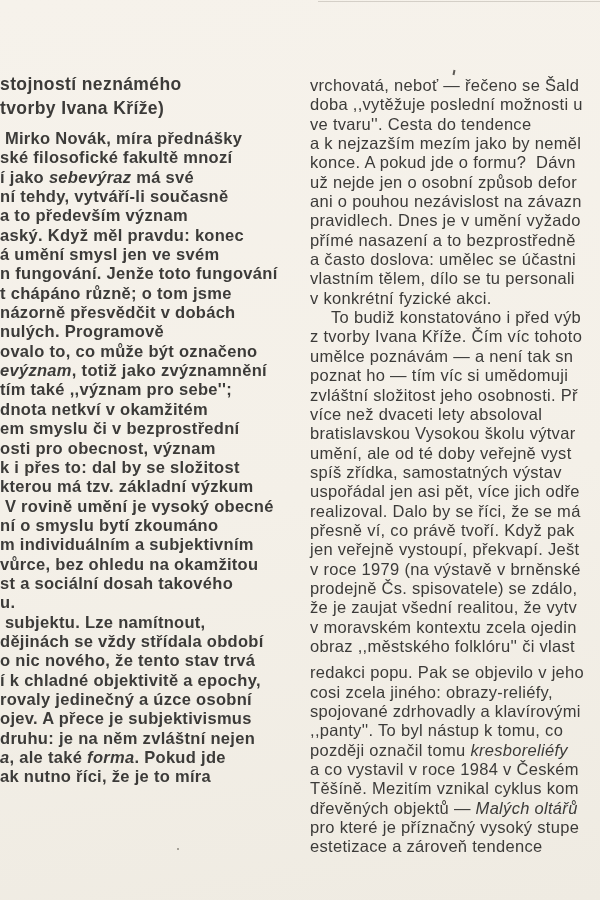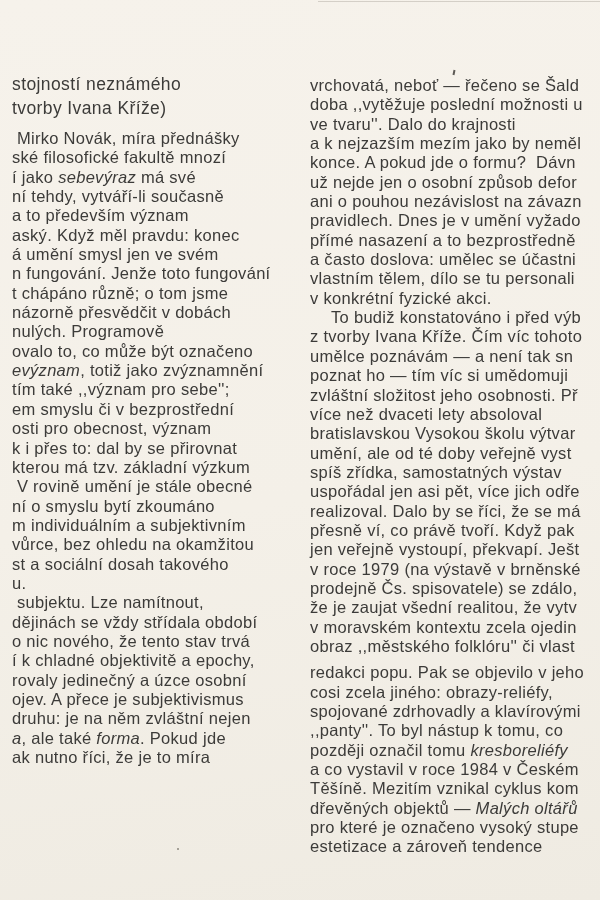--- a/index.html
+++ b/index.html
@@ -13,23 +13,24 @@
     height: 900px;
     overflow: hidden;
     background: linear-gradient(172deg, #f6f2eb 0%, #f4f0e8 55%, #efebe2 100%);
     font-family: "Liberation Sans", "DejaVu Sans", sans-serif;
     color: #3c3b39;
   }
   .col {
     position: absolute;
   }
   .col-left {
-    left: 12px;
+    left: 0px;
     top: 73px;
     width: 308px;
+    font-weight: bold;
   }
   .col-right {
     left: 310px;
     top: 76px;
     width: 300px;
   }
   .title .line {
     font-size: 17.5px;
     line-height: 23.5px;
     letter-spacing: 0.4px;
@@ -101,25 +102,26 @@
         <div class="line"><span>a to především význam</span></div>
         <div class="line"><span>aský. Když měl pravdu: konec</span></div>
         <div class="line"><span>á umění smysl jen ve svém</span></div>
         <div class="line"><span>n fungování. Jenže toto fungování</span></div>
         <div class="line"><span>t chápáno různě; o tom jsme</span></div>
         <div class="line"><span>názorně přesvědčit v dobách</span></div>
         <div class="line"><span>nulých. Programově</span></div>
         <div class="line"><span>ovalo to, co může být označeno</span></div>
         <div class="line"><i>evýznam</i><span>, totiž jako zvýznamnění</span></div>
         <div class="line"><span>tím také ,,význam pro sebe'';</span></div>
+        <div class="line"><span>dnota netkví v okamžitém</span></div>
         <div class="line"><span>em smyslu či v bezprostřední</span></div>
         <div class="line"><span>osti pro obecnost, význam</span></div>
-        <div class="line"><span>k i přes to: dal by se přirovnat</span></div>
+        <div class="line"><span>k i přes to: dal by se složitost</span></div>
         <div class="line"><span>kterou má tzv. základní výzkum</span></div>
-        <div class="line"><span> V rovině umění je stále obecné</span></div>
+        <div class="line"><span> V rovině umění je vysoký obecné</span></div>
         <div class="line"><span>ní o smyslu bytí zkoumáno</span></div>
         <div class="line"><span>m individuálním a subjektivním</span></div>
         <div class="line"><span>vůrce, bez ohledu na okamžitou</span></div>
         <div class="line"><span>st a sociální dosah takového</span></div>
         <div class="line"><span>u.</span></div>
       </div>
     <div class="para">
         <div class="line"><span> subjektu. Lze namítnout,</span></div>
         <div class="line"><span>dějinách se vždy střídala období</span></div>
         <div class="line"><span>o nic nového, že tento stav trvá</span></div>
@@ -129,21 +131,21 @@
         <div class="line"><span>druhu: je na něm zvláštní nejen</span></div>
         <div class="line"><i>a</i><span>, ale také </span><i>forma</i><span>. Pokud jde</span></div>
         <div class="line"><span>ak nutno říci, že je to míra</span></div>
       </div>
   </div>
 
   <div class="col col-right">
     <div class="para">
         <div class="line"><span>vrchovatá, neboť — řečeno se Šald</span></div>
         <div class="line"><span>doba ,,vytěžuje poslední možnosti u</span></div>
-        <div class="line"><span>ve tvaru''. Dalo do krajnosti</span></div>
+        <div class="line"><span>ve tvaru''. Cesta do tendence</span></div>
         <div class="line"><span>a k nejzazším mezím jako by neměl</span></div>
         <div class="line"><span>konce. A pokud jde o formu?  Dávn</span></div>
         <div class="line"><span>už nejde jen o osobní způsob defor</span></div>
         <div class="line"><span>ani o pouhou nezávislost na závazn</span></div>
         <div class="line"><span>pravidlech. Dnes je v umění vyžado</span></div>
         <div class="line"><span>přímé nasazení a to bezprostředně</span></div>
         <div class="line"><span>a často doslova: umělec se účastni</span></div>
         <div class="line"><span>vlastním tělem, dílo se tu personali</span></div>
         <div class="line"><span>v konkrétní fyzické akci.</span></div>
       </div>
@@ -169,21 +171,21 @@
       </div>
     <div class="para gap-top">
         <div class="line"><span>redakci popu. Pak se objevilo v jeho</span></div>
         <div class="line"><span>cosi zcela jiného: obrazy-reliéfy,</span></div>
         <div class="line"><span>spojované zdrhovadly a klavírovými</span></div>
         <div class="line"><span>,,panty''. To byl nástup k tomu, co</span></div>
         <div class="line"><span>později označil tomu </span><i>kresboreliéfy</i></div>
         <div class="line"><span>a co vystavil v roce 1984 v Českém</span></div>
         <div class="line"><span>Těšíně. Mezitím vznikal cyklus kom</span></div>
         <div class="line"><span>dřevěných objektů — </span><i>Malých oltářů</i></div>
-        <div class="line"><span>pro které je označeno vysoký stupe</span></div>
+        <div class="line"><span>pro které je příznačný vysoký stupe</span></div>
         <div class="line"><span>estetizace a zároveň tendence</span></div>
       </div>
   </div>
 
   <div class="speck speck-tick"></div>
   <div class="speck speck-dot"></div>
   <div class="scan-edge"></div>
 
 </div>
 

